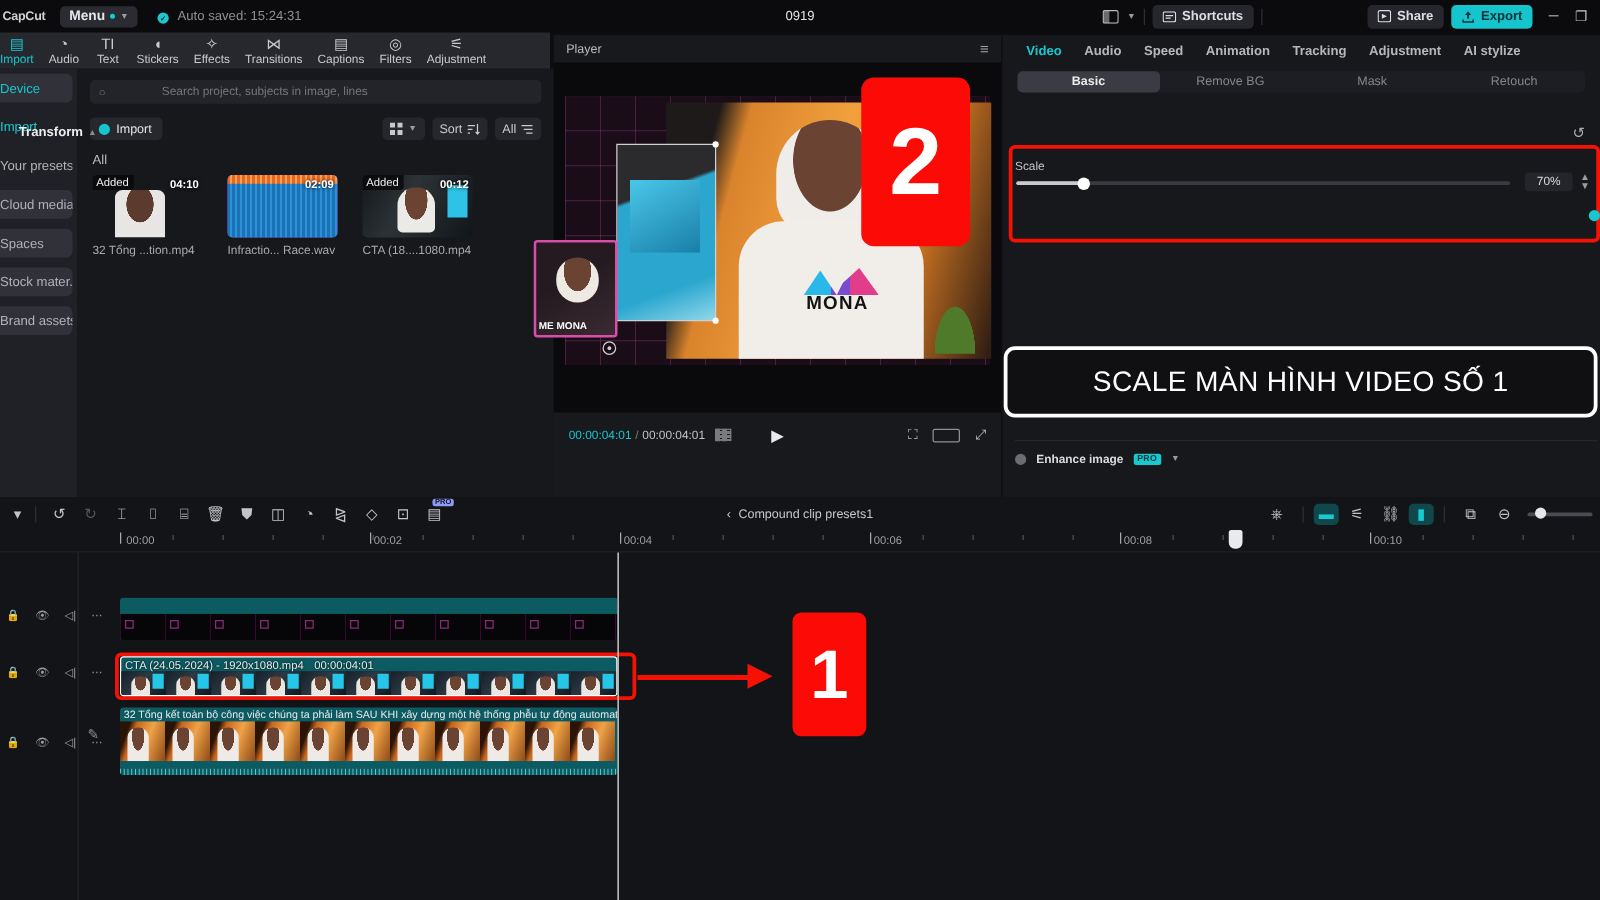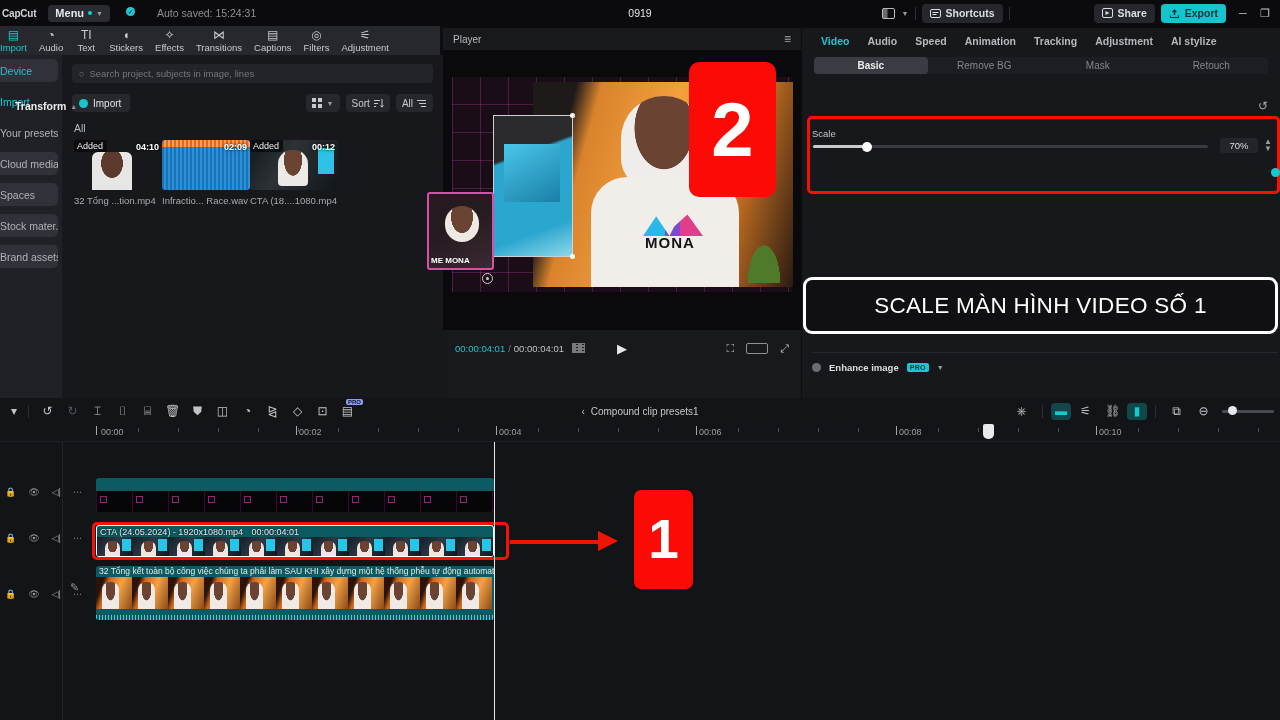--- a/index.html
+++ b/index.html
@@ -8,21 +8,21 @@
   .app { position:relative; width:1280px; height:720px; }
 
   
   .titlebar { position:absolute; left:0; top:0; width:1280px; height:26px;
      background:#0b0b0d; display:flex; align-items:center; }
   .logo { font-size:10px; font-weight:bold; color:#cfd0d3; padding-left:2px; letter-spacing:-.2px;}
   .menu-btn { margin-left:12px; background:#2b2c31; border-radius:4px; height:17px;
      display:flex; align-items:center; padding:0 7px; gap:4px; font-size:11px; font-weight:bold; color:#e6e7ea; }
   .dot-teal { width:4px;height:4px;border-radius:50%;background:#0fd0d8; display:inline-block;}
   .caret { font-size:7px; color:#9a9ba0; }
-  .autosave { margin-left:16px; display:flex; align-items:flex-start; gap:22px; font-size:10.5px; color:#8f9094; }
+  .autosave { margin-left:16px; display:flex; align-items:flex-end; gap:7px; font-size:10.5px; color:#8f9094; }
   .chk { width:9px;height:9px;border-radius:50%;background:#1fc7cf; display:flex;align-items:center;justify-content:center;
      font-size:6px; color:#08282b; font-weight:bold;}
   .proj-title { position:absolute; left:0; right:0; text-align:center; font-size:10.5px; color:#e3e4e7; }
   .tb-right { margin-left:auto; display:flex; align-items:center; gap:0px; padding-right:4px; }
   .tb-icon { width:26px;height:20px; display:flex;align-items:center;justify-content:center; color:#b9babd; }
   .divider-v { width:1px;height:13px;background:#2e2f34; margin:0 6px; }
   .pill { height:19px; border-radius:4px; background:#26272c; display:flex;align-items:center;gap:5px;
      padding:0 8px; font-size:10.5px; color:#dcdde0; font-weight:bold;}
   .pill.share { background:#26272c; }
   .pill.export { background:#15c4cc; color:#07343a; }
@@ -43,30 +43,30 @@
   .lnav-item { height:23px; margin:0 4px 8px -12px; border-radius:5px; display:flex; align-items:center;
      padding-left:12px; font-size:10.5px; color:#b1b2b6; white-space:nowrap; overflow:hidden; }
   .lnav-item.sel { background:#303139; }
   .lnav-item.teal { color:#16c8d0; }
 
   
   .media { position:absolute; left:62px; top:55px; width:381px; height:343px; background:#17181c; }
   .searchbar { margin:9px 10px 0 10px; height:19px; background:#232429; border-radius:4px;
      display:flex; align-items:center; gap:5px; padding:0 7px; }
   .searchbar .mag { font-size:9px; color:#7b7c81; }
-  .searchbar .ph { font-size:9.5px; color:#75767b; }
+  .searchbar .ph { font-size:9.5px; color:#75767b;margin-left:40px; }
   .mediabar { display:flex; align-items:center; margin:11px 10px 0 10px; height:18px; }
   .import-btn { background:#27282e; border-radius:4px; height:18px; display:flex;align-items:center;gap:5px;
      padding:0 9px 0 7px; font-size:10px; color:#e2e3e6; }
   .imp-dot { width:9px;height:9px;border-radius:50%;background:#17c5cd; display:inline-block;}
   .mb-right { margin-left:auto; display:flex; align-items:center; gap:6px; }
   .mb-chip { background:#26272d; border-radius:4px; height:18px; display:flex; align-items:center;
      gap:4px; padding:0 6px; font-size:10px; color:#c8c9cc; }
   .allrow { margin:10px 0 0 12px; font-size:10.5px; color:#b9babd; }
-  .thumbs { display:flex; gap:0; margin:6px 0 0 12px; }
+  .thumbs { display:flex; gap:20px; margin:6px 0 0 12px; }
   .thumb { width:88px; }
   .thumb .box { position:relative; width:88px; height:50px; border-radius:4px; overflow:hidden; }
   .badge-added { position:absolute; left:0; top:0; background:rgba(8,8,10,.82); color:#eceded;
      font-size:9px; padding:1px 4px 1px 3px; border-radius:0 0 3px 0; }
   .badge-dur { position:absolute; right:3px; top:2px; color:#fff; font-size:9px; font-weight:bold;
      text-shadow:0 0 3px #000; }
   .thumb .cap { margin-top:5px; font-size:9.5px; color:#a9aaae; white-space:nowrap; overflow:hidden; }
   .th1 { background:linear-gradient(100deg,#2a1508 0%,#b4561a 28%,#e8862c 55%,#d8t 70%,#8e4516 100%); }
   .th1i { position:absolute; left:18px; top:12px; width:40px; height:38px; border-radius:6px 6px 0 0;
      background:radial-gradient(ellipse at 50% 30%, #5c3a2e 0 38%, #e8e6e4 39% 100%); }

